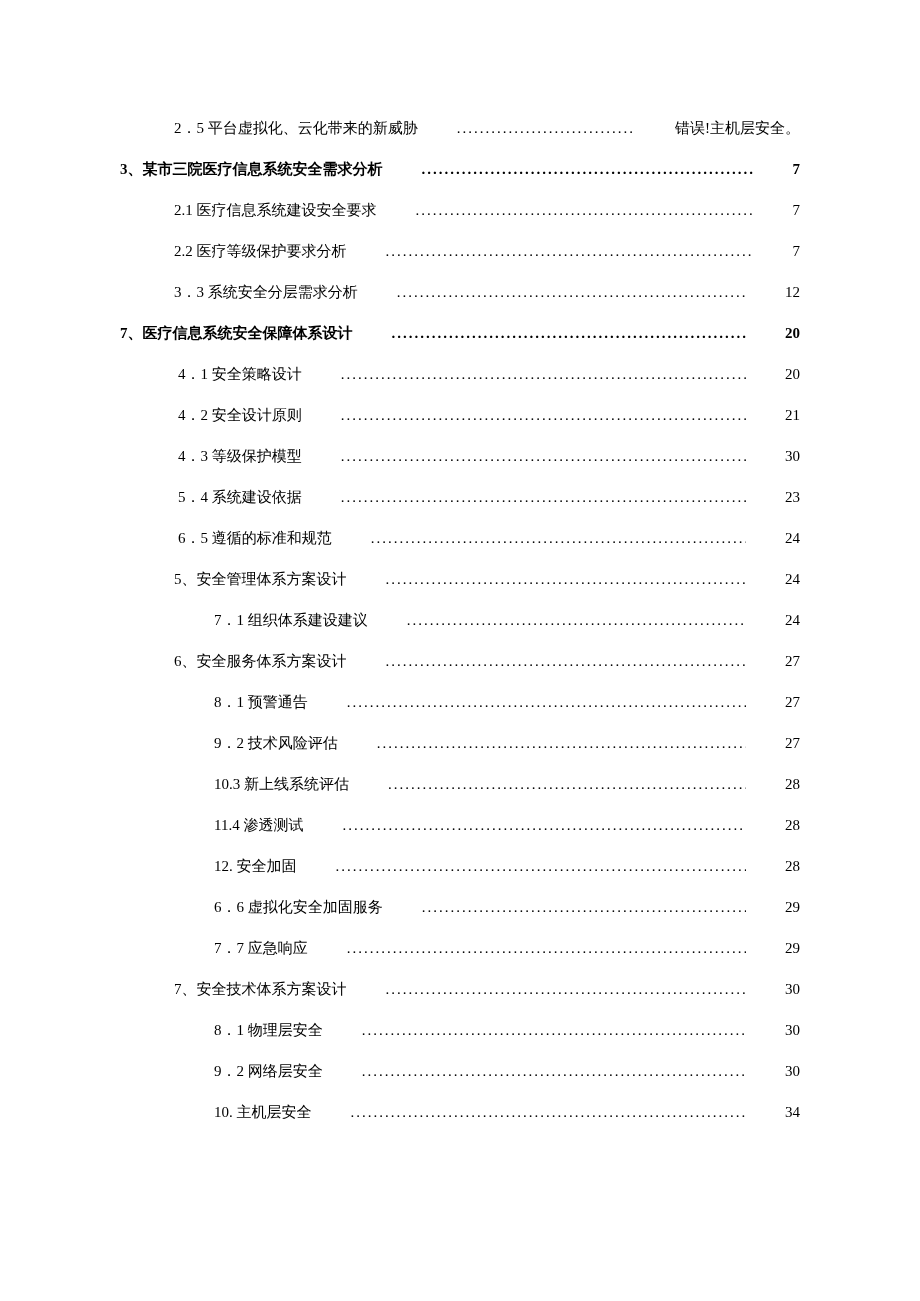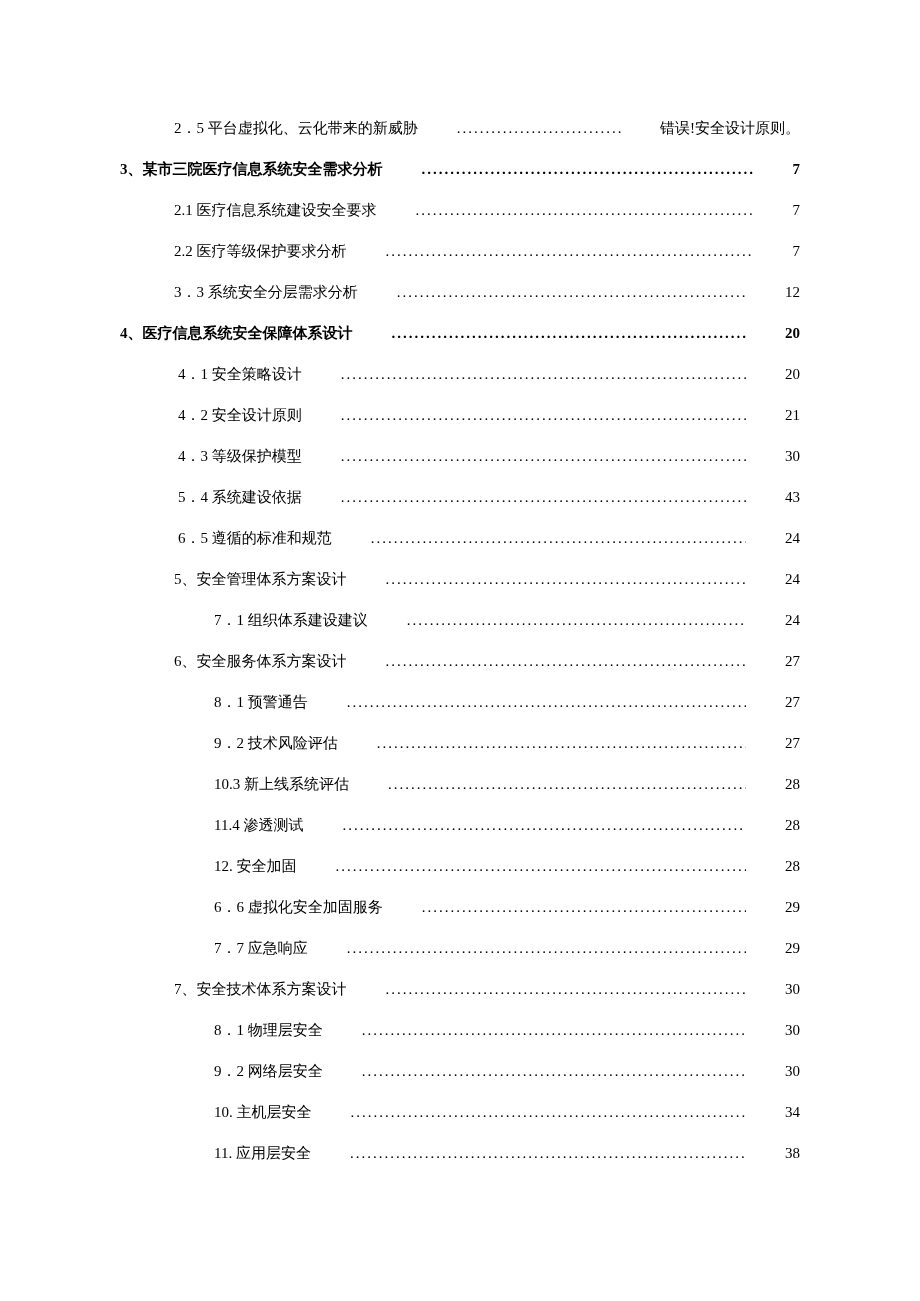--- a/index.html
+++ b/index.html
@@ -41,21 +41,21 @@
     .indent-2 { padding-left: 58px; }
     .indent-3 { padding-left: 94px; }
   </style>
 </head>
 <body>
 
 <div id="toc-container">
     <div class="toc-line indent-1">
       <span class="toc-label">2．5 平台虚拟化、云化带来的新威胁</span>
       <span class="toc-dots"></span>
-      <span class="toc-page">错误!安全设计原则。</span>
+      <span class="toc-page">错误!主机层安全。</span>
     </div>
     <div class="toc-line indent-0">
       <span class="toc-label">3、某市三院医疗信息系统安全需求分析</span>
       <span class="toc-dots"></span>
       <span class="toc-page">7</span>
     </div>
     <div class="toc-line indent-1">
       <span class="toc-label">2.1  医疗信息系统建设安全要求</span>
       <span class="toc-dots"></span>
       <span class="toc-page">7</span>
@@ -64,21 +64,21 @@
       <span class="toc-label">2.2  医疗等级保护要求分析</span>
       <span class="toc-dots"></span>
       <span class="toc-page">7</span>
     </div>
     <div class="toc-line indent-1">
       <span class="toc-label">3．3 系统安全分层需求分析</span>
       <span class="toc-dots"></span>
       <span class="toc-page">12</span>
     </div>
     <div class="toc-line indent-0">
-      <span class="toc-label">4、医疗信息系统安全保障体系设计</span>
+      <span class="toc-label">7、医疗信息系统安全保障体系设计</span>
       <span class="toc-dots"></span>
       <span class="toc-page">20</span>
     </div>
     <div class="toc-line indent-2">
       <span class="toc-label">4．1 安全策略设计</span>
       <span class="toc-dots"></span>
       <span class="toc-page">20</span>
     </div>
     <div class="toc-line indent-2">
       <span class="toc-label">4．2 安全设计原则</span>
@@ -86,21 +86,21 @@
       <span class="toc-page">21</span>
     </div>
     <div class="toc-line indent-2">
       <span class="toc-label">4．3 等级保护模型</span>
       <span class="toc-dots"></span>
       <span class="toc-page">30</span>
     </div>
     <div class="toc-line indent-2">
       <span class="toc-label">5．4 系统建设依据</span>
       <span class="toc-dots"></span>
-      <span class="toc-page">43</span>
+      <span class="toc-page">23</span>
     </div>
     <div class="toc-line indent-2">
       <span class="toc-label">6．5 遵循的标准和规范</span>
       <span class="toc-dots"></span>
       <span class="toc-page">24</span>
     </div>
     <div class="toc-line indent-1">
       <span class="toc-label">5、安全管理体系方案设计</span>
       <span class="toc-dots"></span>
       <span class="toc-page">24</span>
@@ -163,18 +163,13 @@
     <div class="toc-line indent-3">
       <span class="toc-label">9．2 网络层安全</span>
       <span class="toc-dots"></span>
       <span class="toc-page">30</span>
     </div>
     <div class="toc-line indent-3">
       <span class="toc-label">10.  主机层安全</span>
       <span class="toc-dots"></span>
       <span class="toc-page">34</span>
     </div>
-    <div class="toc-line indent-3">
-      <span class="toc-label">11.  应用层安全</span>
-      <span class="toc-dots"></span>
-      <span class="toc-page">38</span>
-    </div>
   </div>
 
 </body></html>

